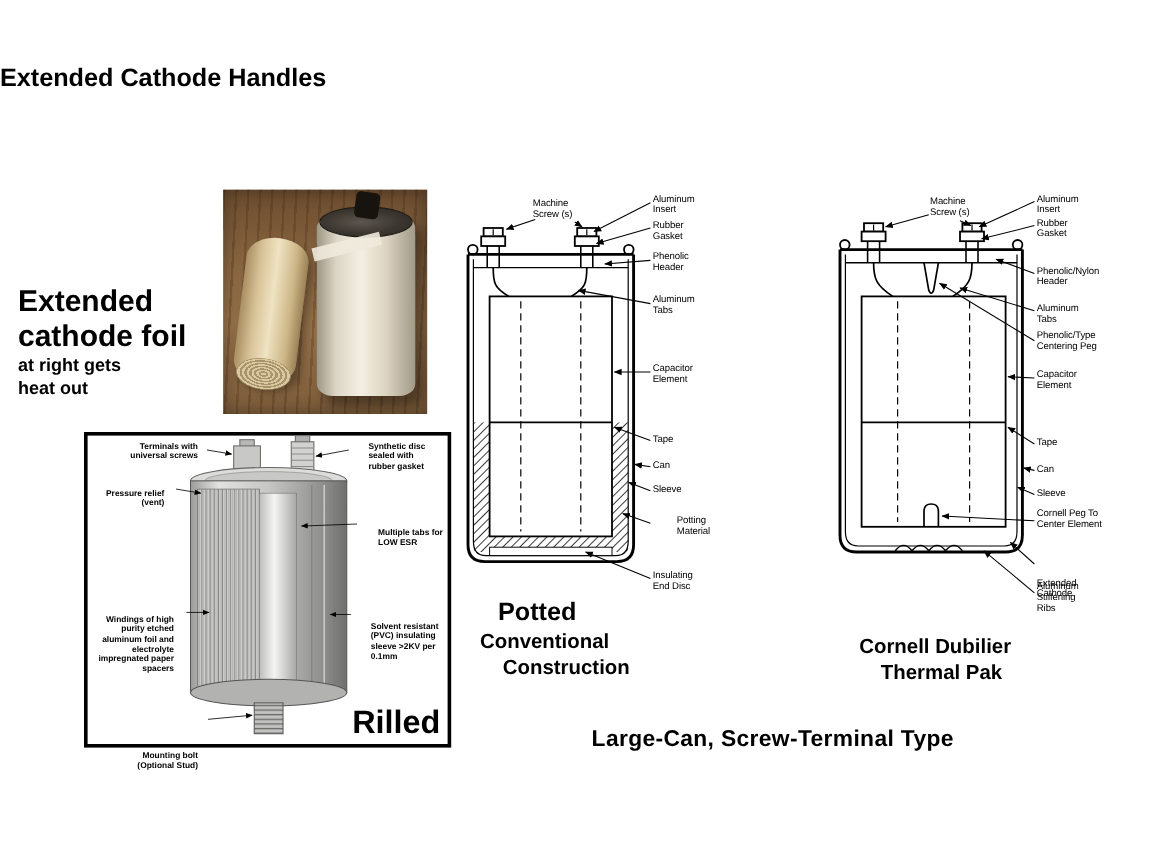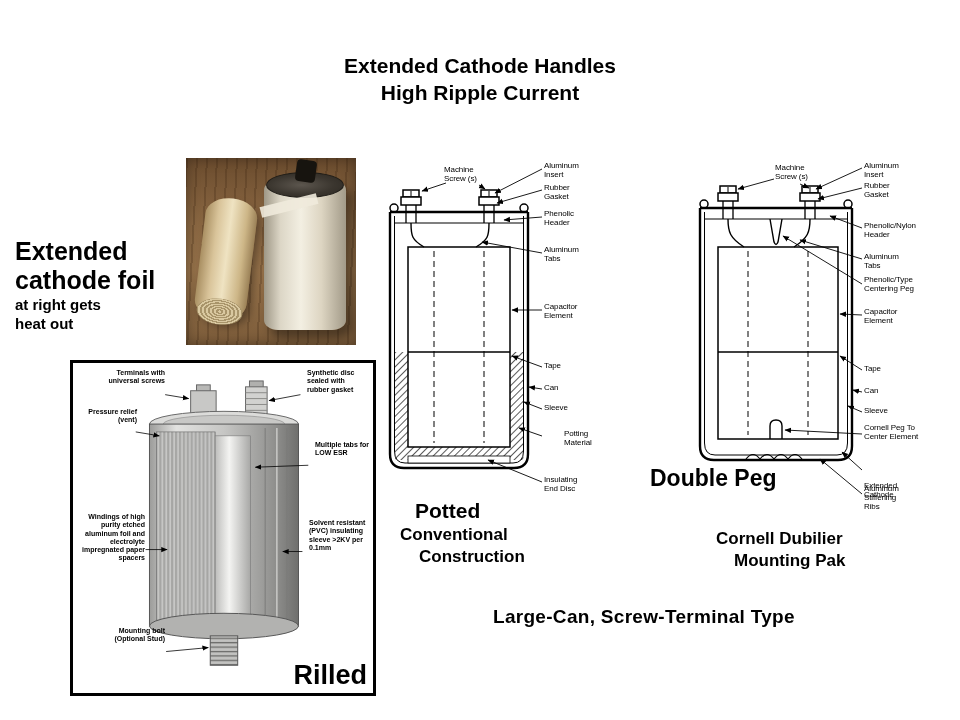--- a/index.html
+++ b/index.html
@@ -1,20 +1,20 @@
 <!DOCTYPE html>
 <html><head>
 <meta charset="utf-8">
 <style>
   * { margin:0; padding:0; box-sizing:border-box; }
   html,body { width:960px; height:720px; }
   body { background:#fff; font-family:"Liberation Sans", sans-serif; color:#000; position:relative; overflow:hidden; }
   .abs { position:absolute; }
 
-  .title { left:0; right:0; top:52px; text-align:center; font-weight:bold; font-size:21px; line-height:27px; }
+  .title { left:0; right:0; top:52px; text-align:left; font-weight:bold; font-size:21px; line-height:27px; }
 
   .left-cap { left:15px; top:237px; font-weight:bold; }
   .left-cap .big { font-size:25px; line-height:29px; }
   .left-cap .small { font-size:15px; line-height:19px; }
 
   .photo { left:186px; top:158px; width:170px; height:187px; overflow:hidden;
     background:
       repeating-linear-gradient(93deg, rgba(50,28,10,0.22) 0 2px, rgba(0,0,0,0) 2px 10px),
       linear-gradient(180deg, #6b4c2e 0%, #8a6742 35%, #96724a 60%, #7c5c3a 100%);
     box-shadow: inset 0 0 14px rgba(0,0,0,0.35); }
@@ -28,35 +28,34 @@
     box-shadow:6px 8px 10px rgba(0,0,0,0.4); }
   .roll-right-top { position:absolute; left:2px; top:-8px; width:78px; height:26px; border-radius:50%;
     background:radial-gradient(ellipse at 45% 50%, #5c564e 0%, #3b362f 55%, #2a2620 100%); border:1px solid #1f1c17; }
   .roll-core { position:absolute; left:32px; top:-20px; width:20px; height:22px; background:#17140f; border-radius:4px; transform:rotate(8deg); }
   .roll-tape { position:absolute; left:-4px; top:20px; width:58px; height:11px; background:#efeadb; transform:rotate(-14deg); opacity:0.9; }
 
   .diagram svg, .rilled-box svg { position:absolute; left:0; top:0; width:100%; height:100%; }
   .dlabel { position:absolute; font-size:8px; line-height:1.12; letter-spacing:-0.1px; }
   .rlabel { position:absolute; font-size:7px; font-weight:bold; line-height:1.18; }
 
-  .rilled-box { left:70px; top:360px; width:306px; height:336px; border:3px solid #000; background:#fff; }
+  .rilled-box { left:70px; top:360px; width:306px; height:263px; border:3px solid #000; background:#fff; }
   .rilled-caption { position:absolute; right:6px; bottom:2px; font-size:27px; font-weight:bold; }
 
   .cap-xl  { font-size:23px; font-weight:bold; line-height:29px; }
   .cap-big { font-size:21px; font-weight:bold; line-height:26px; }
   .cap-med { font-size:17px; font-weight:bold; line-height:22px; }
 
   .footer { font-size:19px; font-weight:bold; letter-spacing:0.3px; }
 </style>
 </head>
 <body>
 
 <div class="abs title">
   <div>Extended Cathode Handles</div>
-  <div>High Ripple Current</div>
 </div>
 
 <div class="abs left-cap">
   <div class="big">Extended</div>
   <div class="big">cathode foil</div>
   <div class="small">at right gets</div>
   <div class="small">heat out</div>
 </div>
 
 <div class="abs photo">
@@ -282,20 +281,19 @@
   <div class="dlabel" style="left:174px; top:148px; width:46px;">Capacitor Element</div>
   <div class="dlabel" style="left:174px; top:205px; width:50px;">Tape</div>
   <div class="dlabel" style="left:174px; top:227px; width:50px;">Can</div>
   <div class="dlabel" style="left:174px; top:247px; width:50px;">Sleeve</div>
   <div class="dlabel" style="left:174px; top:264px; width:56px;">Cornell Peg To Center Element</div>
   <div class="dlabel" style="left:174px; top:302px; width:46px;margin-top:20px;">Extended Cathode</div>
   <div class="dlabel" style="left:174px; top:325px; width:48px;">Aluminum Stiffening Ribs</div>
 </div>
 
 <div class="abs" style="left:650px; top:464px;">
-  <div class="cap-xl">Double Peg</div>
 </div>
 <div class="abs" style="left:716px; top:528px;">
   <div class="cap-med">Cornell Dubilier</div>
-  <div class="cap-med" style="margin-left:18px;">Mounting Pak</div>
+  <div class="cap-med" style="margin-left:18px;">Thermal Pak</div>
 </div>
 
 <div class="abs footer" style="left:493px; top:606px;">Large-Can, Screw-Terminal Type</div>
 
 </body></html>

